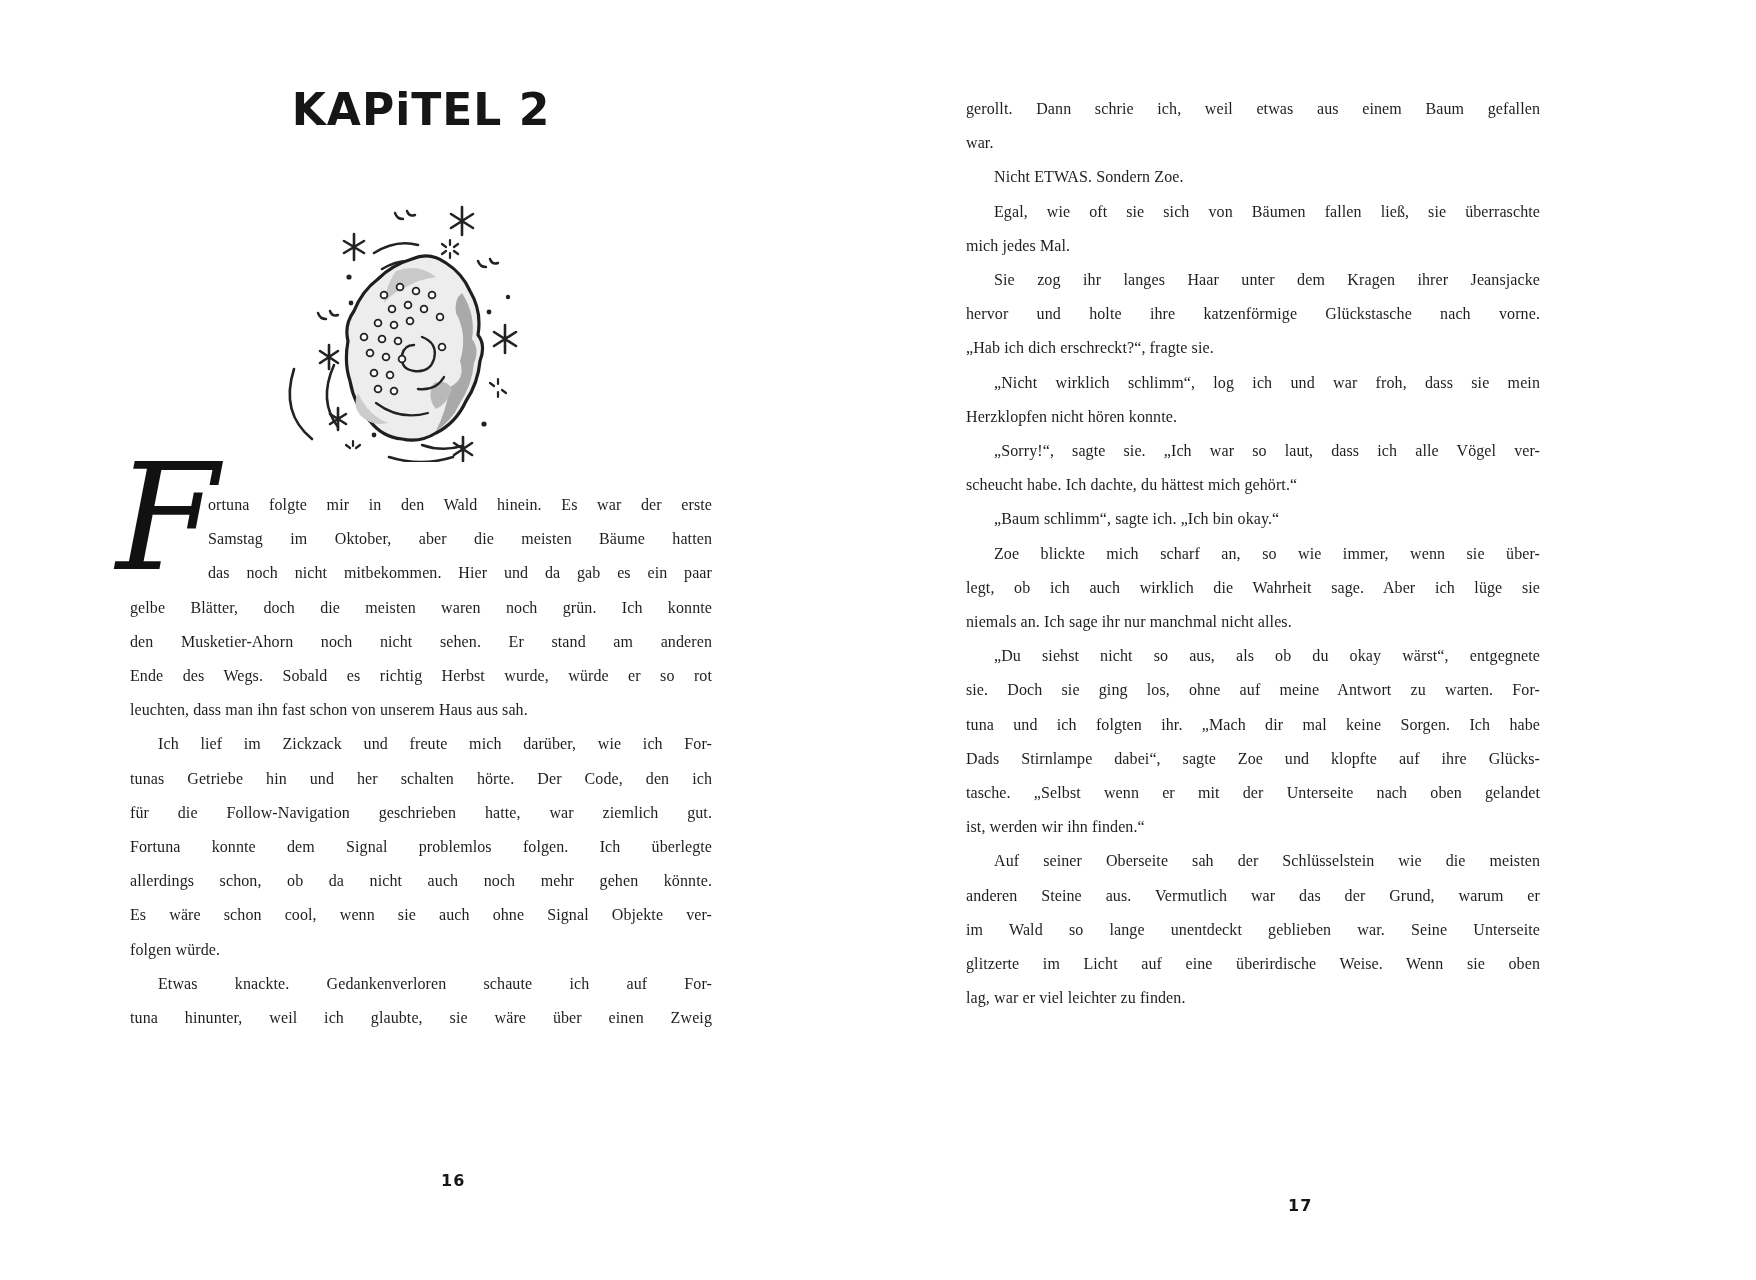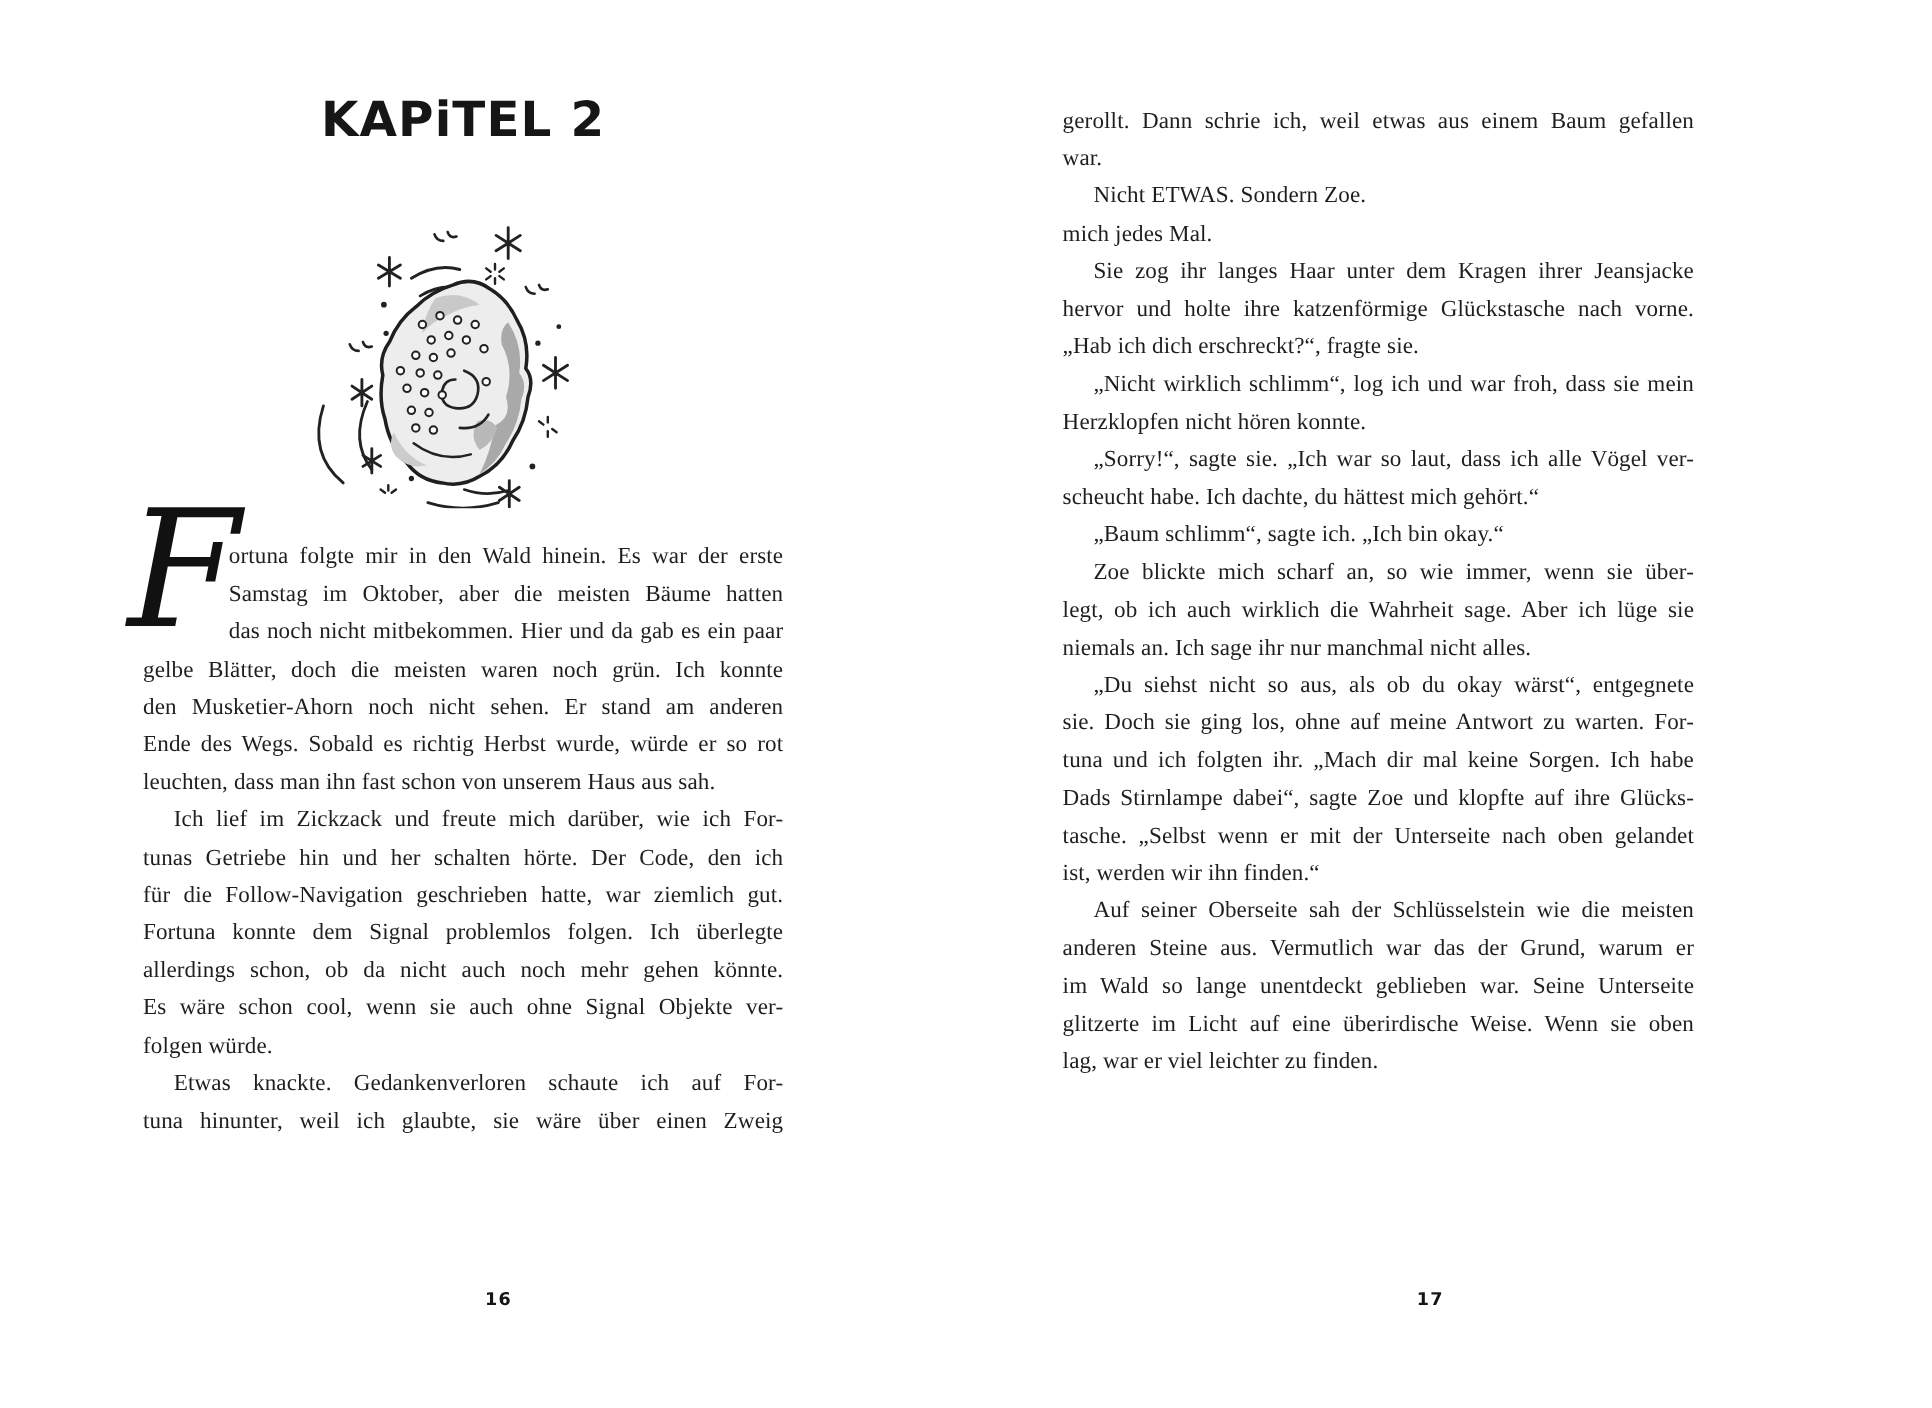--- a/index.html
+++ b/index.html
@@ -43,41 +43,41 @@
     top: -44px;
     left: -14px;
     font-family: "DejaVu Serif", serif;
     font-style: italic;
     font-size: 148px;
     line-height: 1;
     color: #111111;
   }
 
   .line {
-    font-size: 21px;
+    font-size: 16px;
     line-height: 34.2px;
     white-space: nowrap;
     text-align: justify;
     text-align-last: justify;
     letter-spacing: 0.1px;
   }
   .line.indent  { text-indent: 28px; }
   .line.par-end { text-align-last: left; }
 
   .page-number {
     position: absolute;
     top: 1171px;
     font-family: "DejaVu Sans", sans-serif;
     font-weight: bold;
     font-size: 16px;
     letter-spacing: 1px;
     color: #161616;
   }
   .page-number.pn-left  { left: 441px; }
-  .page-number.pn-right { left: 1288px; }
+  .page-number.pn-right { left: 1288px; margin-top: 25px; }
 
   svg .ink   { stroke: #222222; fill: none; stroke-linecap: round; stroke-linejoin: round; }
   svg .stone { fill: #ededed; stroke: #1f1f1f; stroke-width: 3.2; stroke-linejoin: round; }
 </style>
 </head>
 <body>
 
 <div class="spread">
 
   <div class="left-page">
@@ -216,20 +216,21 @@
           <div class="line">tuna hinunter, weil ich glaubte, sie wäre über einen Zweig</div>
         </div>
     </div>
   </div>
 
   <div class="right-page">
     <div>
         <div class="line">gerollt. Dann schrie ich, weil etwas aus einem Baum gefallen</div>
         <div class="line par-end">war.</div>
         <div class="line indent par-end">Nicht ETWAS. Sondern Zoe.</div>
+        <div class="line indent">Egal, wie oft sie sich von Bäumen fallen ließ, sie überraschte</div>
         <div class="line par-end">mich jedes Mal.</div>
         <div class="line indent">Sie zog ihr langes Haar unter dem Kragen ihrer Jeansjacke</div>
         <div class="line">hervor und holte ihre katzenförmige Glückstasche nach vorne.</div>
         <div class="line par-end">„Hab ich dich erschreckt?“, fragte sie.</div>
         <div class="line indent">„Nicht wirklich schlimm“, log ich und war froh, dass sie mein</div>
         <div class="line par-end">Herzklopfen nicht hören konnte.</div>
         <div class="line indent">„Sorry!“, sagte sie. „Ich war so laut, dass ich alle Vögel ver-</div>
         <div class="line par-end">scheucht habe. Ich dachte, du hättest mich gehört.“</div>
         <div class="line indent par-end">„Baum schlimm“, sagte ich. „Ich bin okay.“</div>
         <div class="line indent">Zoe blickte mich scharf an, so wie immer, wenn sie über-</div>

